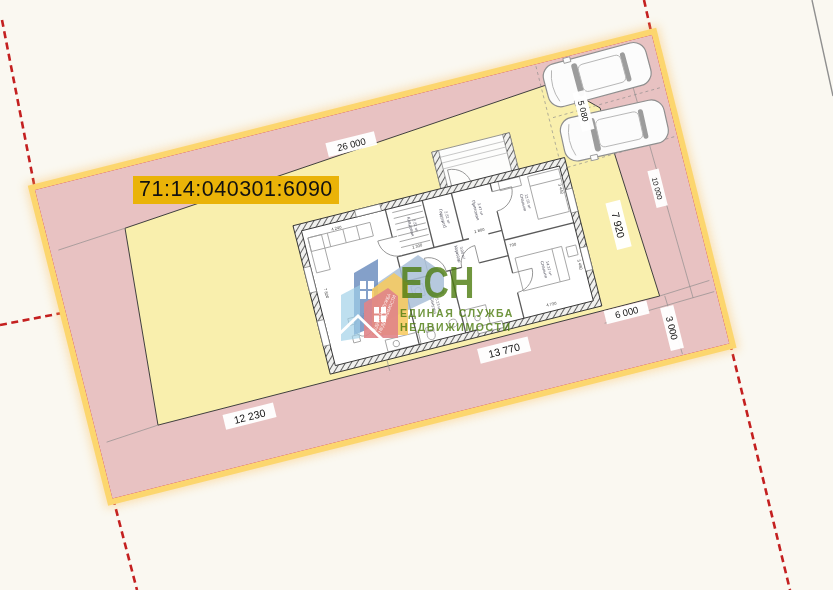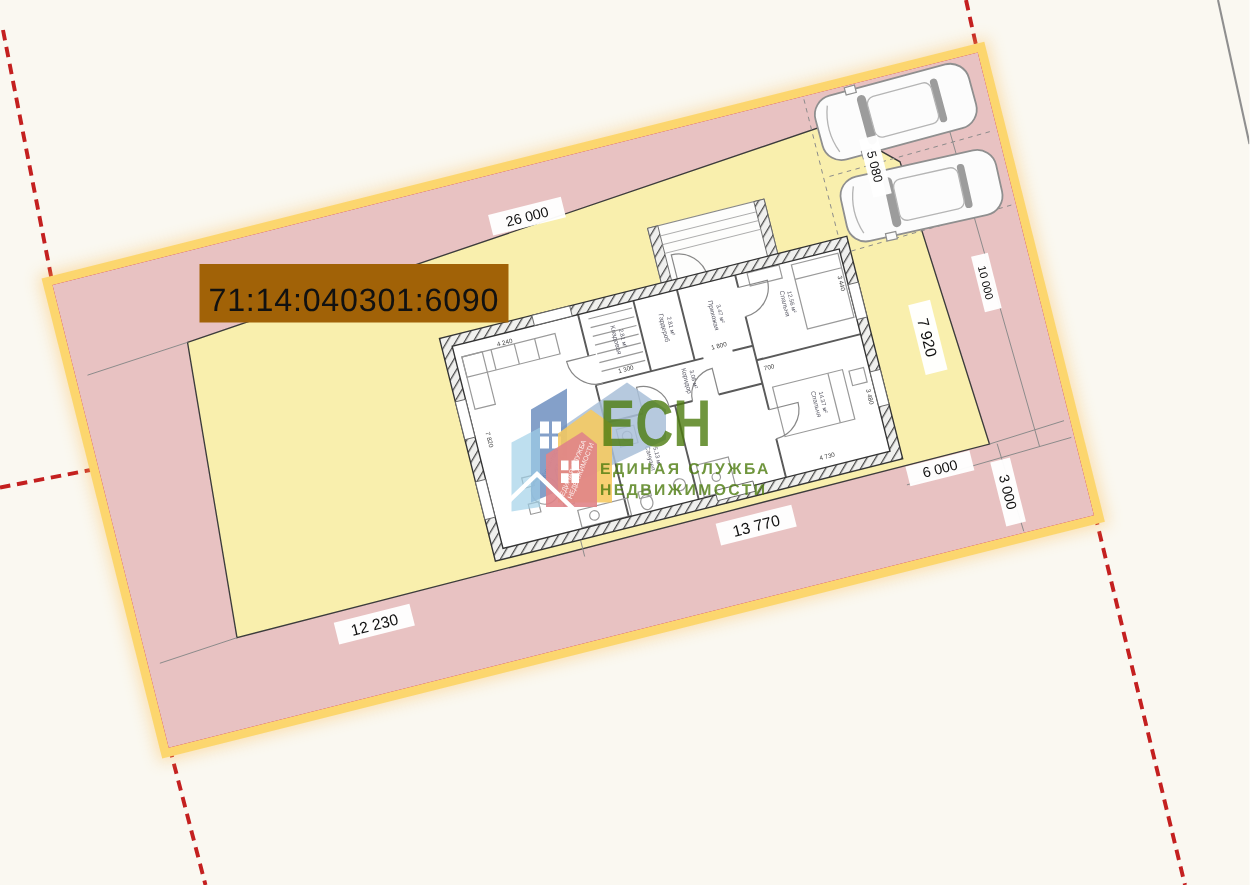--- a/index.html
+++ b/index.html
@@ -4,22 +4,22 @@
 <style>
   html,body{margin:0;padding:0;}
   body{width:833px;height:590px;overflow:hidden;font-family:"Liberation Sans",sans-serif;}
   #canvas{position:relative;width:833px;height:590px;background:#faf8f1;overflow:hidden;}
   #boundary-svg{position:absolute;left:0;top:0;z-index:1;}
   #parcel{position:absolute;left:35px;top:190px;width:636px;height:318px;
           transform:rotate(-14.1deg);transform-origin:0 0;z-index:2;
           box-shadow:0 0 0 6px #fcd66e, 0 0 10px 8px rgba(250,190,90,.45);
           border:2px solid #e2503e;box-sizing:border-box;background:#e8c2c2;}
   #parcel svg{position:absolute;left:-2px;top:-2px;}
-  #cadastral-label{position:absolute;left:133px;top:176px;z-index:5;background:#a16207;
-          padding:12px 6px 2px 6px;font-size:21.5px;color:#111;letter-spacing:.5px;white-space:nowrap;}
+  #cadastral-label{position:absolute;left:133px;top:176px;z-index:5;background:#eab308;
+          padding:1px 6px 2px 6px;font-size:21.5px;color:#111;letter-spacing:.5px;white-space:nowrap;}
   #watermark{position:absolute;left:400px;top:260px;z-index:6;color:#4d7c0f;opacity:.8;pointer-events:none;}
   #watermark .abbr{font-size:44px;font-weight:bold;letter-spacing:0px;transform:scaleX(.8);transform-origin:left top;line-height:1.05;}
   #watermark .sub{font-size:10.5px;font-weight:bold;letter-spacing:1.6px;line-height:1.35;}
   #logo-svg{position:absolute;left:330px;top:243px;z-index:6;pointer-events:none;}
   .dimtext{fill:#111;}
   .dimbox{fill:#ffffff;opacity:.96;}
   .tinydim{fill:#444;font-size:4.2px;}
   .roomname{fill:#5a5a66;font-size:4.4px;}
   .roomarea{fill:#5a5a66;font-size:3.9px;}
 </style>

